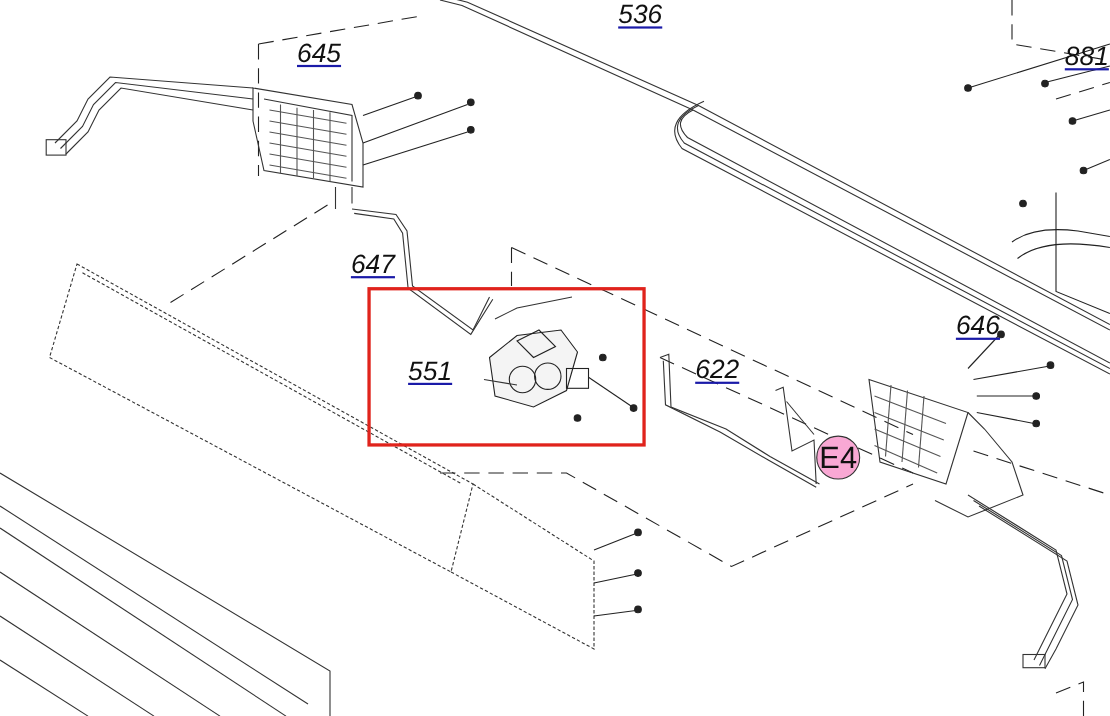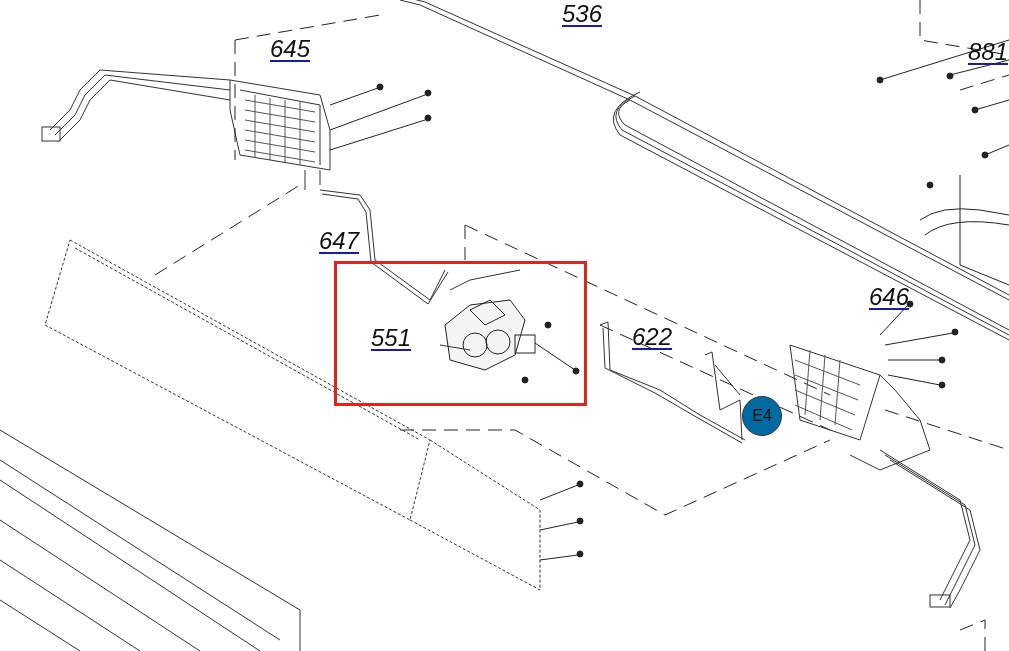--- a/index.html
+++ b/index.html
@@ -1,19 +1,19 @@
 <!DOCTYPE html>
 <html><head>
 <meta charset="utf-8">
 <style>
   html, body { margin:0; padding:0; background:#ffffff; }
   body { width:1009px; height:651px; overflow:hidden; position:relative; font-family:"Liberation Sans", sans-serif; }
   #canvas { position:absolute; left:0; top:0; width:1009px; height:651px; }
   .part-label { position:absolute; font-size:24px; color:#111; text-decoration:underline; text-decoration-color:#1a1aa8; text-decoration-thickness:2px; text-underline-offset:3px; cursor:pointer; line-height:1;font-style:italic; }
-  .callout { position:absolute; width:38px; height:38px; border:1px solid #333; border-radius:50%; display:flex; align-items:center; justify-content:center; font-size:16px; color:#111; background:#0369a1; }
+  .callout { position:absolute; width:38px; height:38px; border:1px solid #333; border-radius:50%; display:flex; align-items:center; justify-content:center; font-size:28px; color:#111; background:#f9a8d4; }
   .highlight { position:absolute; border:3px solid #e0231c; box-sizing:border-box; }
 </style>
 </head>
 <body>
 
 <svg id="canvas" viewBox="0 0 1009 651" xmlns="http://www.w3.org/2000/svg">
   <g stroke="#222" fill="none" stroke-width="1">
 
     <g stroke-dasharray="14,8">
       <path d="M235 40 L235 160"></path>

